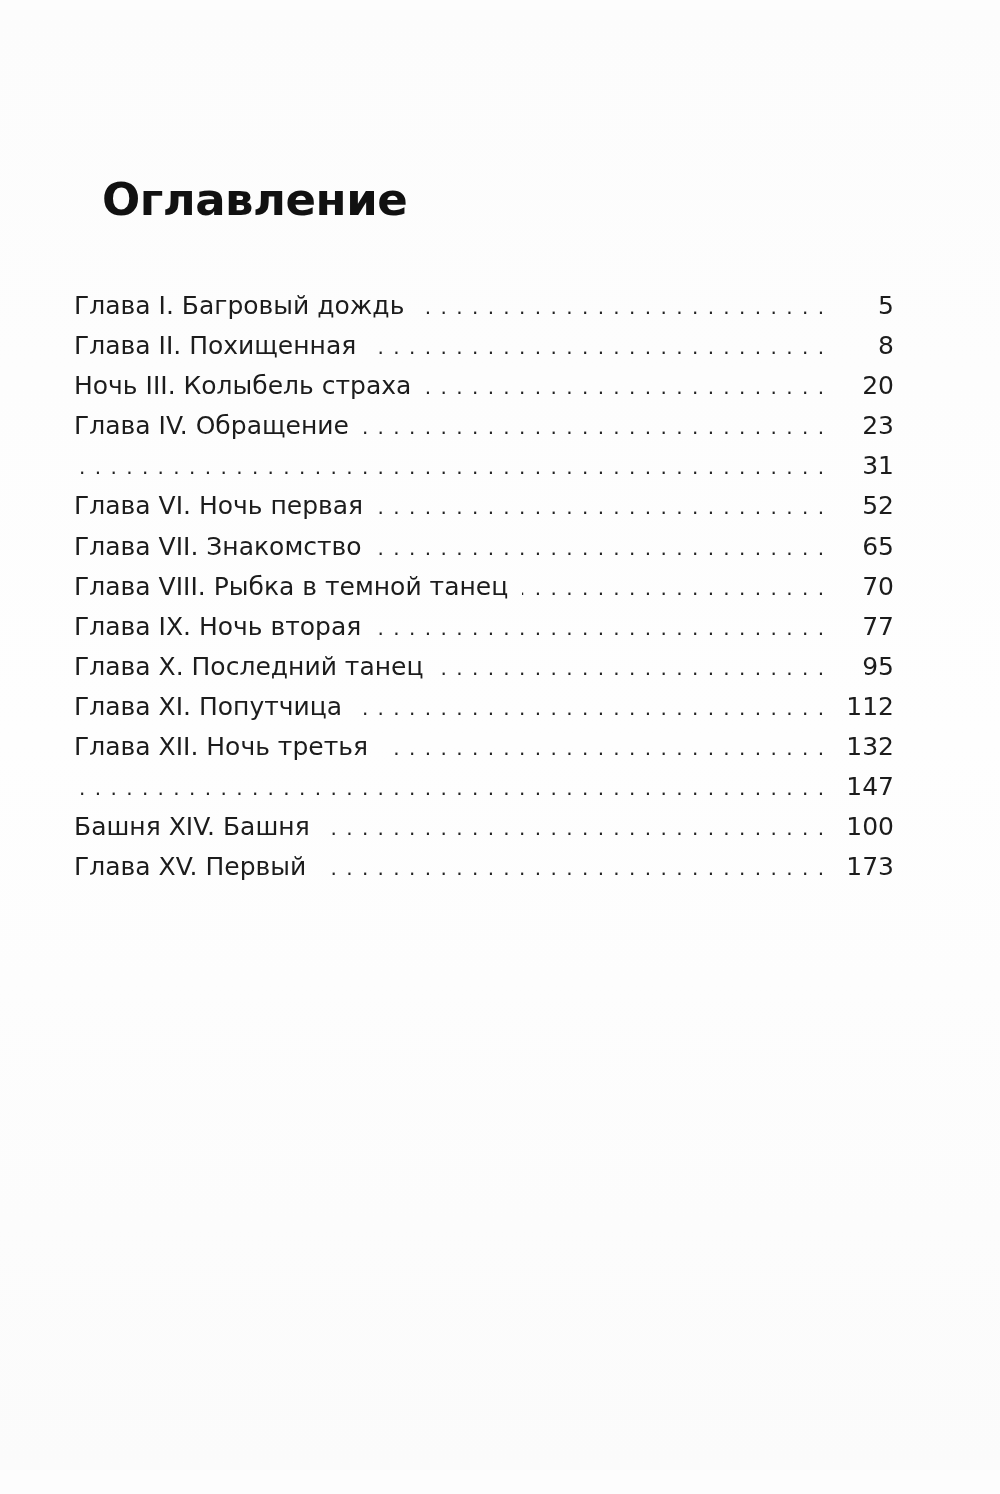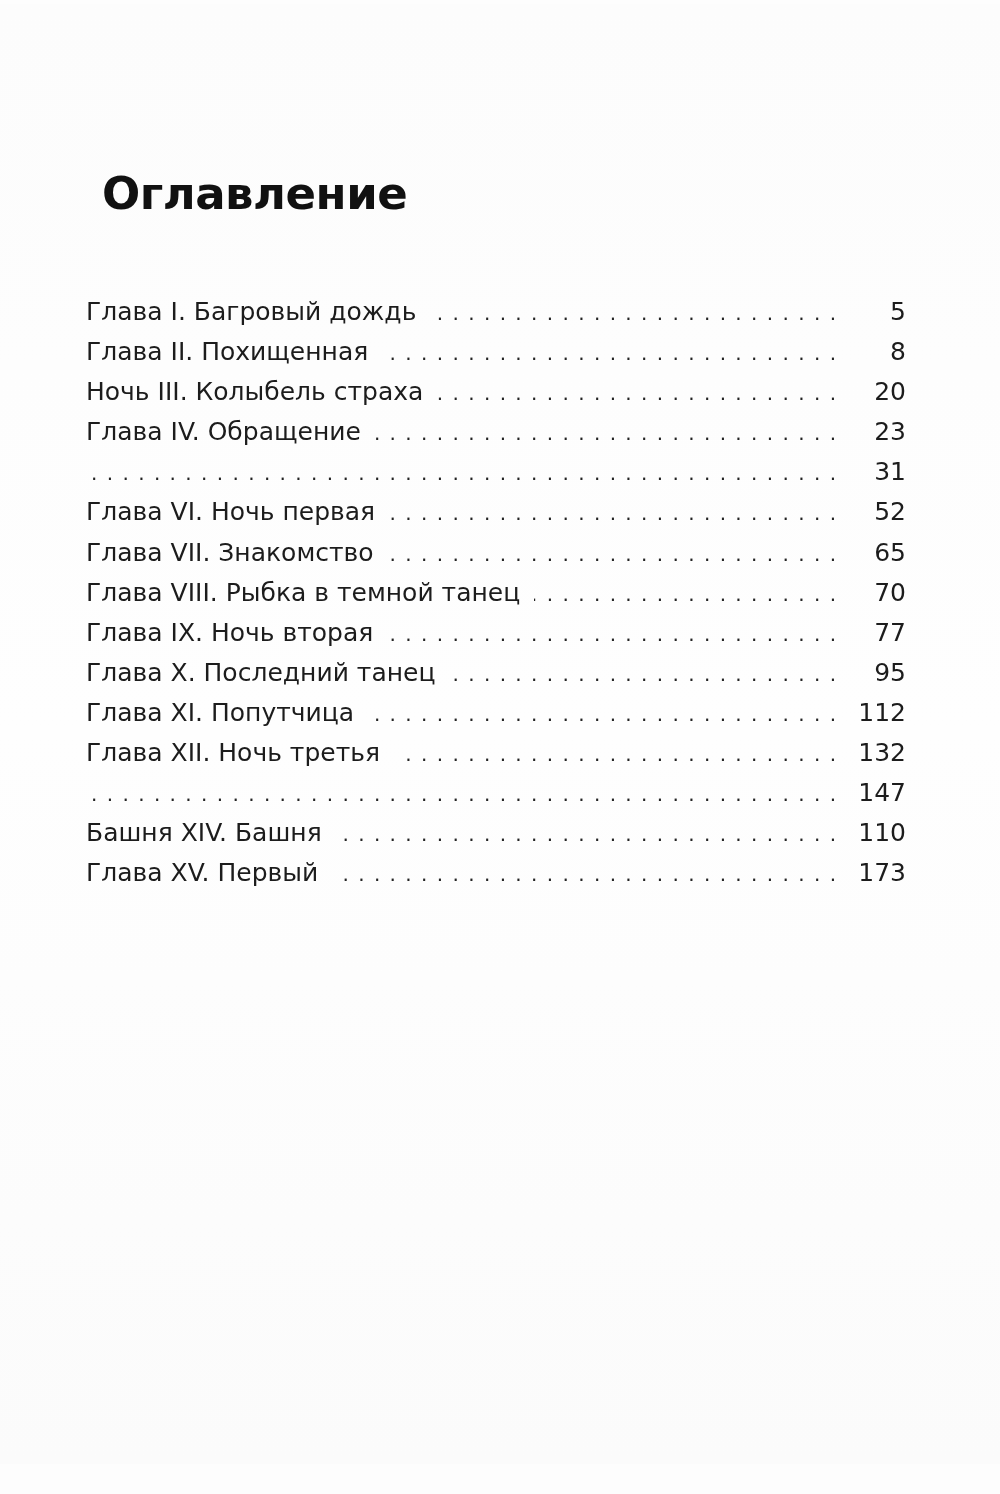--- a/index.html
+++ b/index.html
@@ -10,41 +10,41 @@
       width: 1000px;
       height: 1494px;
       background: #fdfdfd;
       position: relative;
       overflow: hidden;
       font-family: "DejaVu Sans", "Liberation Sans", sans-serif;
       color: #1a1a1a;
     }
     .page {
       position: absolute;
-      left: 0; top: 4px;
+      left: 0; top: 10px;
       width: 1000px; height: 1460px;
       background: linear-gradient(180deg, #fcfcfc 0%, #fefefe 50%, #fbfbfb 100%);
     }
     .title {
       position: absolute;
       left: 102px;
       top: 160px;
       font-size: 45px;
       font-weight: bold;
       letter-spacing: -0.5px;
       color: #111;
       margin: 0;
       line-height: 60px;
     }
     .toc {
       position: absolute;
       left: 70px;
       top: 272px;
       width: 820px;
-      margin: 16px;
+      margin: 4px;
       padding: 0;
       list-style: none;
     }
     .toc-row {
       display: flex;
       align-items: baseline;
       height: 40.1px;
       font-size: 25px;
       line-height: 40px;
       color: #1c1c1c;
@@ -141,21 +141,21 @@
       <span class="toc-dots"></span>
       <span class="toc-page">132</span>
     </li>
     <li class="toc-row">
       <span class="toc-dots"></span>
       <span class="toc-page">147</span>
     </li>
     <li class="toc-row">
       <span class="toc-label">Башня XIV. Башня</span>
       <span class="toc-dots"></span>
-      <span class="toc-page">110</span>
+      <span class="toc-page">100</span>
     </li>
     <li class="toc-row">
       <span class="toc-label">Глава XV. Первый</span>
       <span class="toc-dots"></span>
       <span class="toc-page">173</span>
     </li>
   </ul>
 </div>
 
 </body></html>

